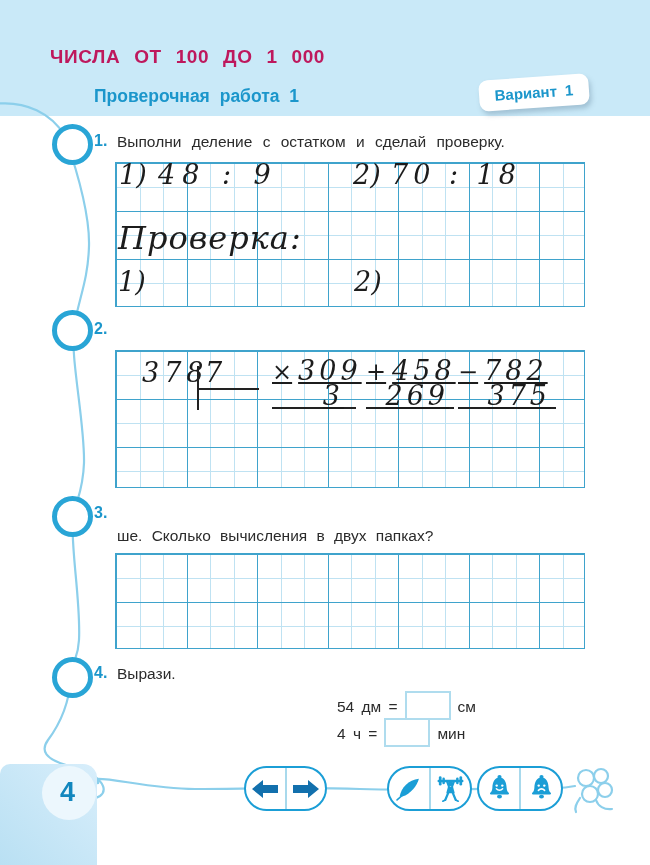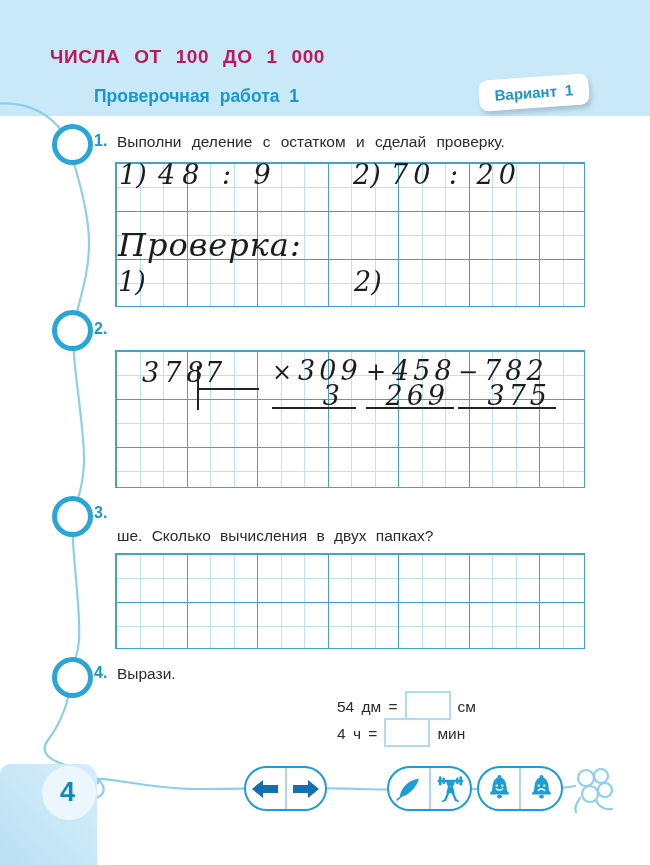--- a/index.html
+++ b/index.html
@@ -38,25 +38,25 @@
   #grid1{top:162px;height:145px;}
   #grid2{top:350px;height:138px;}
   #grid3{top:553px;height:96px;}
 
   
   .hw{position:absolute;font-family:"DejaVu Serif",serif;font-style:italic;
       color:#1c1c1c;z-index:3;white-space:nowrap;}
   .hw27{font-size:27px;line-height:27px;}
   .hw-sp7{letter-spacing:7px;}
   .hw-sp5{letter-spacing:5px;}
-  .hw-check{font-size:32px;line-height:34px;letter-spacing:1px;margin-top:7px;}
+  .hw-check{font-size:32px;line-height:34px;letter-spacing:1px;}
   .divline{position:absolute;background:#222;z-index:3;}
   .op{position:absolute;top:359px;height:50px;border-bottom:2.2px solid #222;z-index:3;
       font-family:"DejaVu Serif",serif;font-style:italic;color:#1c1c1c;
-      font-size:27px;line-height:24px;box-sizing:border-box;}
+      font-size:27px;line-height:24px;box-sizing:border-box;text-decoration:underline;}
   .op .row1{white-space:nowrap;letter-spacing:4px;}
   .op .row1 .sign{letter-spacing:0;margin-right:6px;font-size:24px;}
   .op .row2{text-align:right;letter-spacing:4px;}
 
   
   .conv{position:absolute;font-size:15.5px;color:#2b2b2b;word-spacing:3px;z-index:2;white-space:nowrap;}
   .ansbox{display:inline-block;width:42px;height:25px;background:#fff;vertical-align:-8px;
           margin:0 7px;border:2px solid #afdcee;}
   .ansbox.dark{border-color:#79c1dd;}
 
@@ -106,21 +106,21 @@
   <div class="tcircle" style="top:310px"></div>
   <div class="tcircle" style="top:496px"></div>
   <div class="tcircle" style="top:657px"></div>
 
   <div class="t-num" style="top:132px">1.</div>
   <div class="t-text" style="top:131px">Выполни деление с остатком и сделай проверку.</div>
   <div class="grid" id="grid1"></div>
   <div class="hw hw27" style="left:119px;top:161px">1)</div>
   <div class="hw hw27 hw-sp7" style="left:158px;top:161px">48 : 9</div>
   <div class="hw hw27" style="left:353px;top:161px">2)</div>
-  <div class="hw hw27 hw-sp5" style="left:391px;top:161px">70 : 20</div>
+  <div class="hw hw27 hw-sp5" style="left:391px;top:161px">70 : 18</div>
   <div class="hw hw-check" style="left:118px;top:221px">Проверка:</div>
   <div class="hw hw27" style="left:118px;top:268px">1)</div>
   <div class="hw hw27" style="left:354px;top:268px">2)</div>
 
   <div class="t-num" style="top:320px">2.</div>
   <div class="grid" id="grid2"></div>
   <div class="hw hw27 hw-sp5" style="left:142px;top:359px">378</div>
   <div class="divline" style="left:197px;top:366px;width:2px;height:44px"></div>
   <div class="divline" style="left:197px;top:388px;width:62px;height:2px"></div>
   <div class="hw hw27" style="left:205px;top:359px">7</div>

